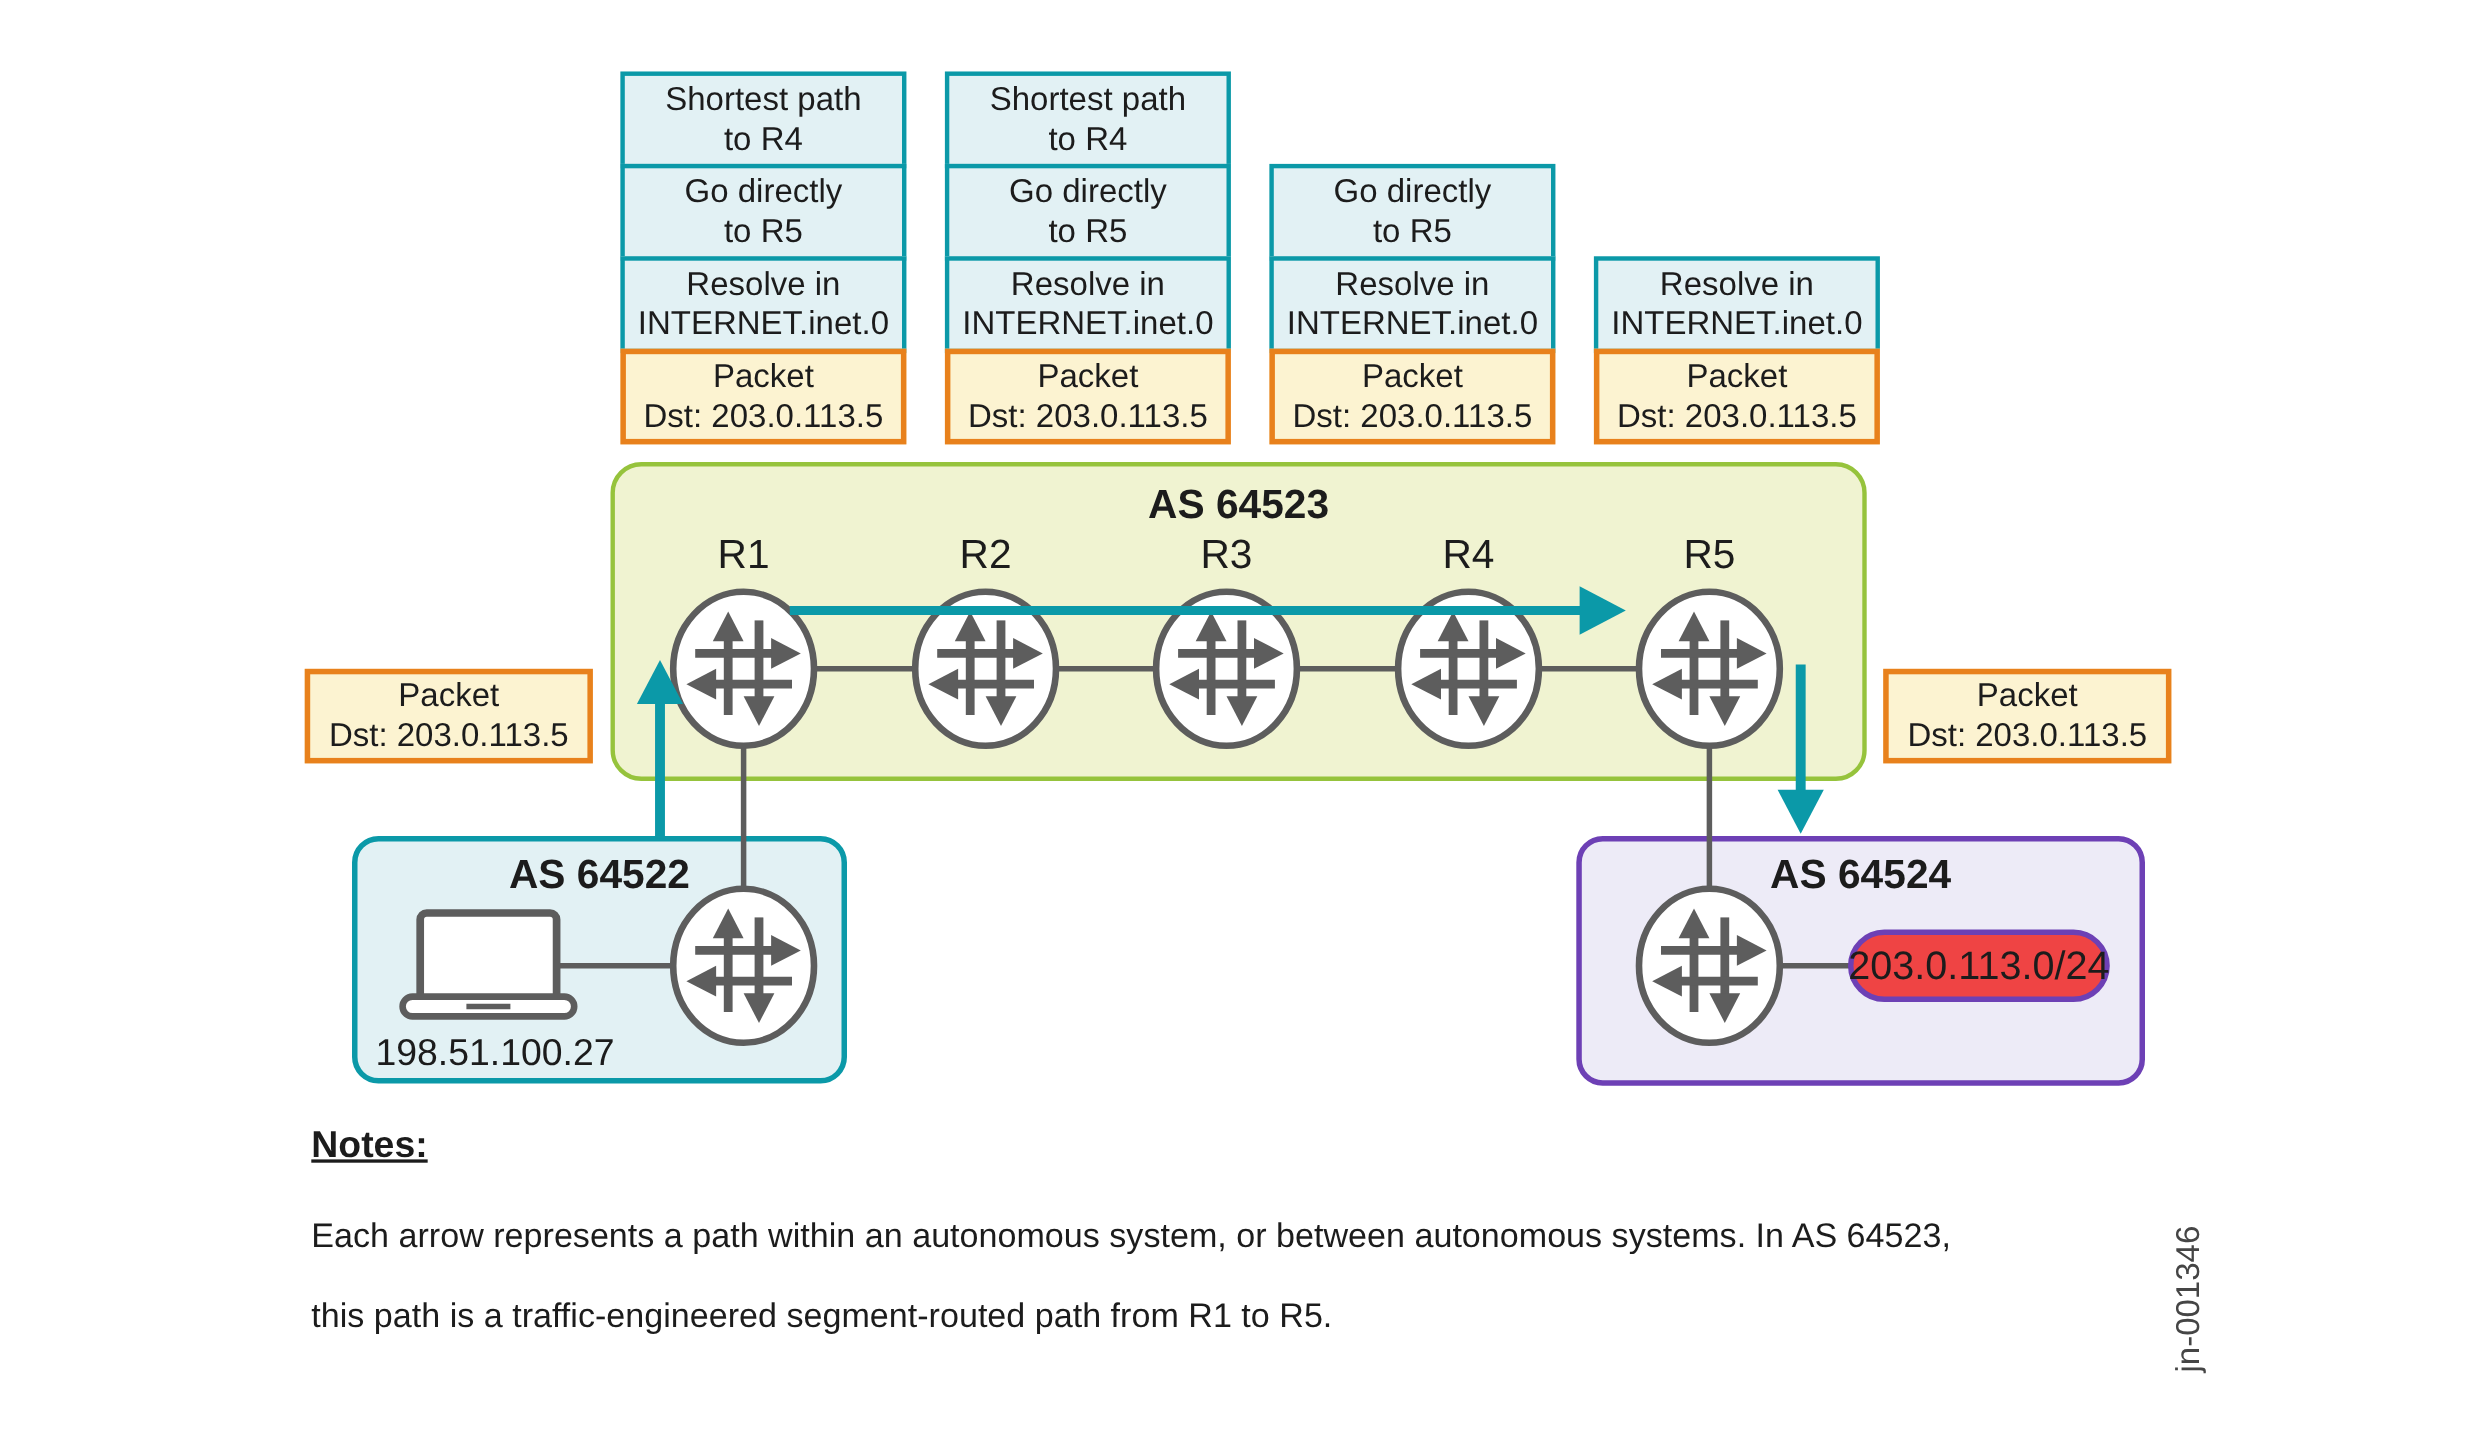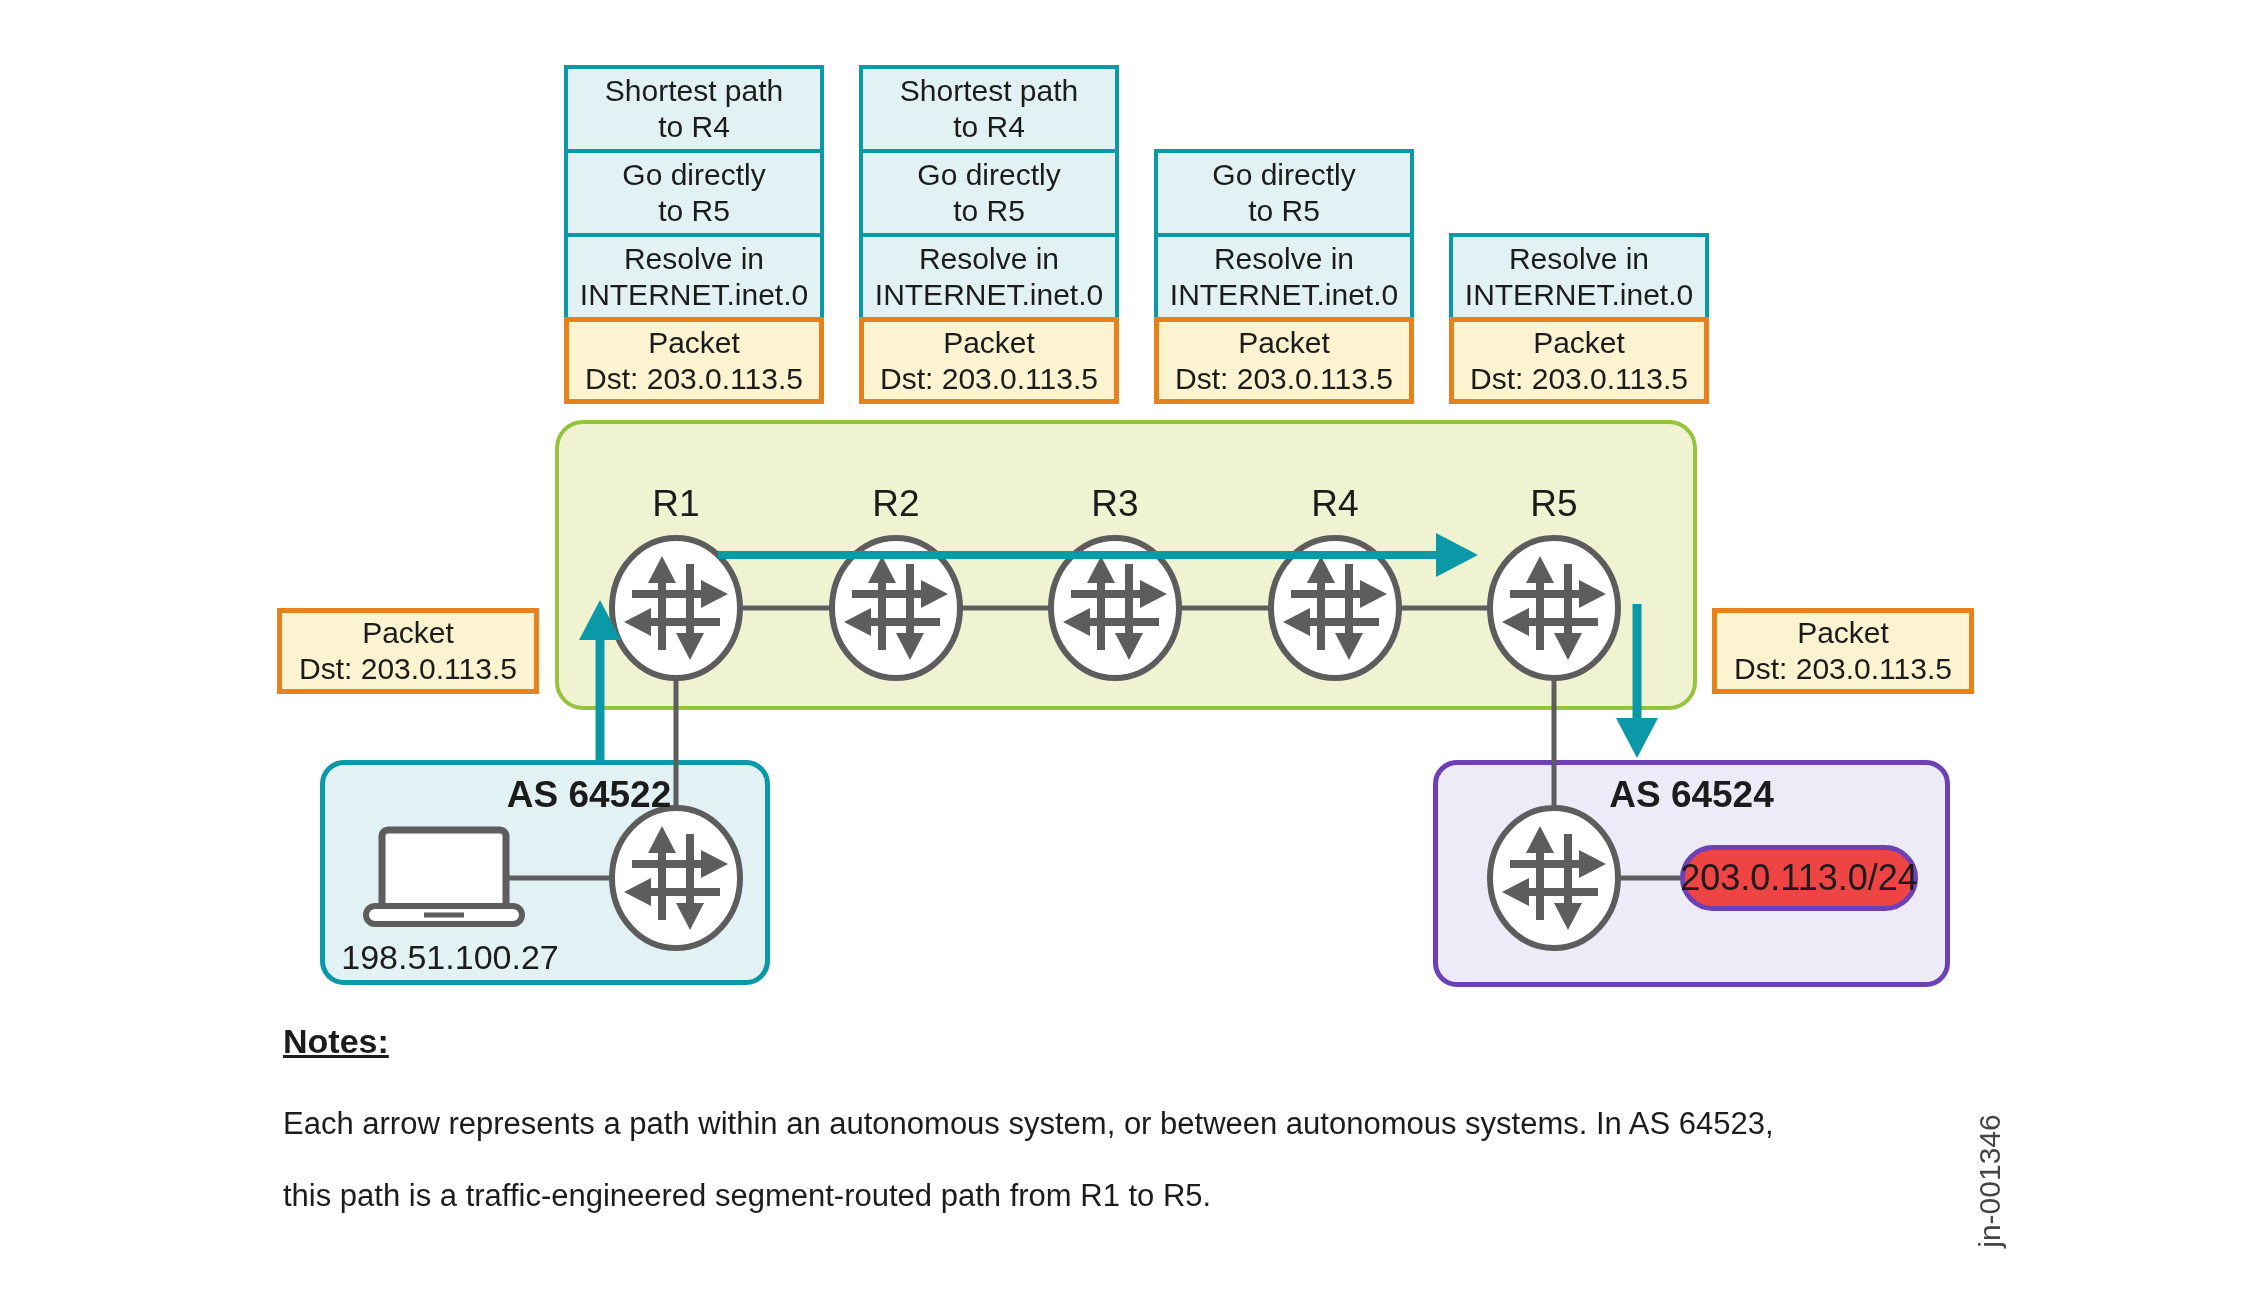--- a/index.html
+++ b/index.html
@@ -163,21 +163,22 @@
 
   <div class="packet-box" style="left:277px;top:608px;">
     <span>Packet</span>
     <span>Dst: 203.0.113.5</span>
   </div>
   <div class="packet-box" style="left:1712px;top:608px;">
     <span>Packet</span>
     <span>Dst: 203.0.113.5</span>
   </div>
 
-  <div class="as-title" style="left:320px;top:774px;width:450px;margin-left:44px;">AS 64522</div>
+  <div class="as-title" style="left:555px;top:438px;width:1142px;">AS 64523</div>
+  <div class="as-title" style="left:320px;top:774px;width:450px;">AS 64522</div>
   <div class="as-title" style="left:1433px;top:774px;width:517px;">AS 64524</div>
 
   <div class="rlabel" style="left:616px;top:483px;">R1</div>
   <div class="rlabel" style="left:836px;top:483px;">R2</div>
   <div class="rlabel" style="left:1055px;top:483px;">R3</div>
   <div class="rlabel" style="left:1275px;top:483px;">R4</div>
   <div class="rlabel" style="left:1494px;top:483px;">R5</div>
 
   <div class="pill">203.0.113.0/24</div>
   <div class="host-ip">198.51.100.27</div>

